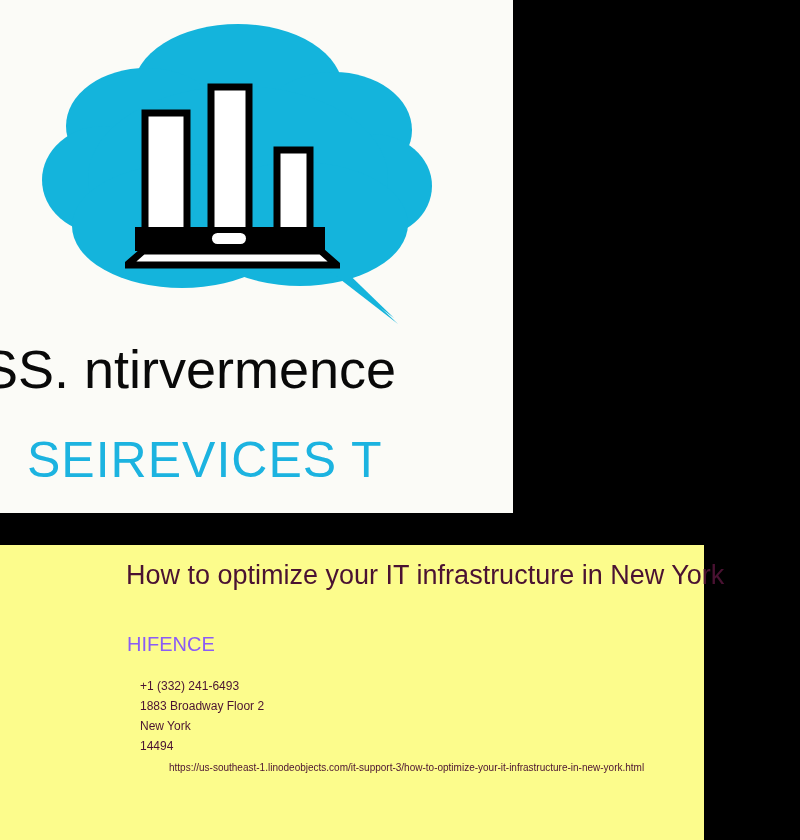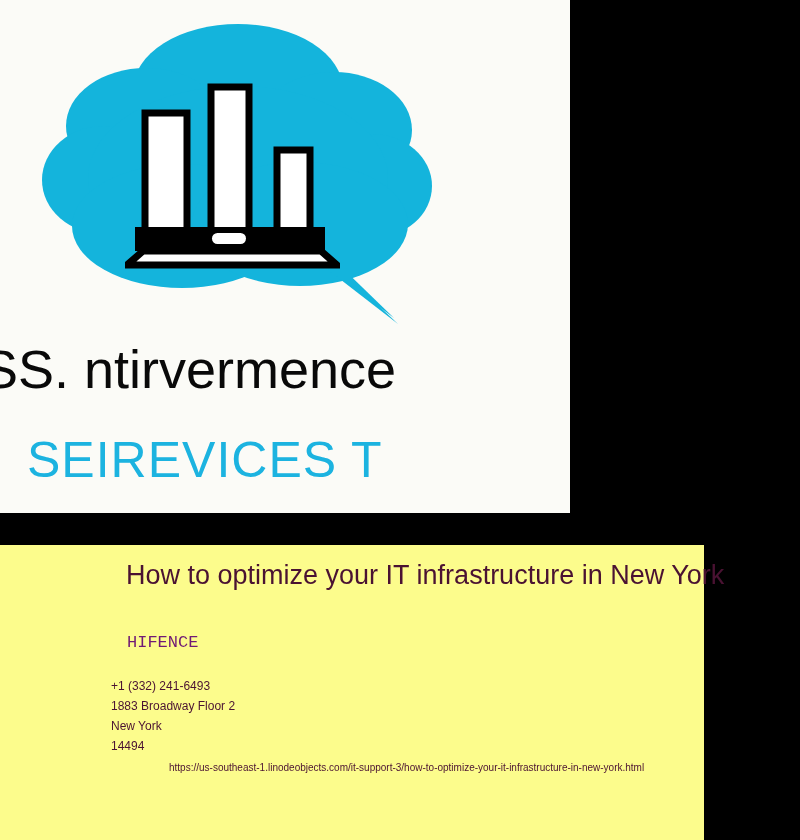--- a/index.html
+++ b/index.html
@@ -28,21 +28,21 @@
     top: 0;
     width: 800px;
     height: 545px;
     background: #000000;
   }
 
   #logo-card {
     position: absolute;
     left: 0;
     top: 0;
-    width: 570px;
+    width: 513px;
     height: 513px;
     background: #fbfbf7;
     overflow: hidden;
   }
 
   
   #cloud-wrap {
     position: absolute;
     left: 42px;
     top: 18px;
@@ -109,30 +109,30 @@
     font-weight: 400;
     line-height: 31px;
     color: #4a1232;
     letter-spacing: 0px;
   }
 
   #brand {
     position: absolute;
     left: 127px;
     top: 88px;
-    font-family: Liberation Mono, monospace;
-    font-size: 17px;
+    font-family: Liberation Sans, sans-serif;
+    font-size: 20px;
     font-weight: 400;
-    color: #701a75;
+    color: #8b5cf6;
     letter-spacing: 0px;
   }
 
   #contact {
     position: absolute;
-    left: 111px;
+    left: 140px;
     top: 131px;
     width: 620px;
   }
   #contact .cline {
     font-family: "Liberation Sans", sans-serif;
     font-size: 12px;
     line-height: 20px;
     color: #4a1232;
     white-space: nowrap;
   }

